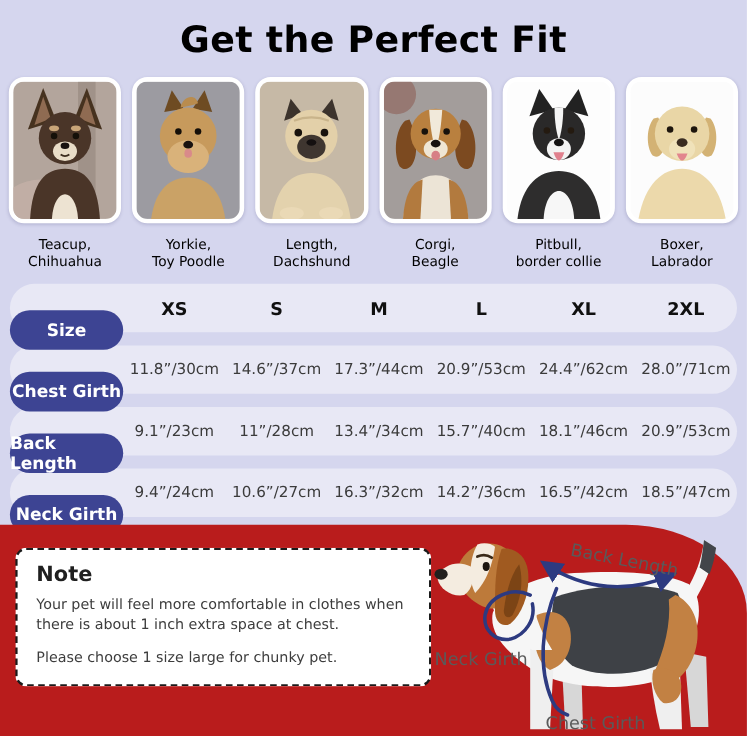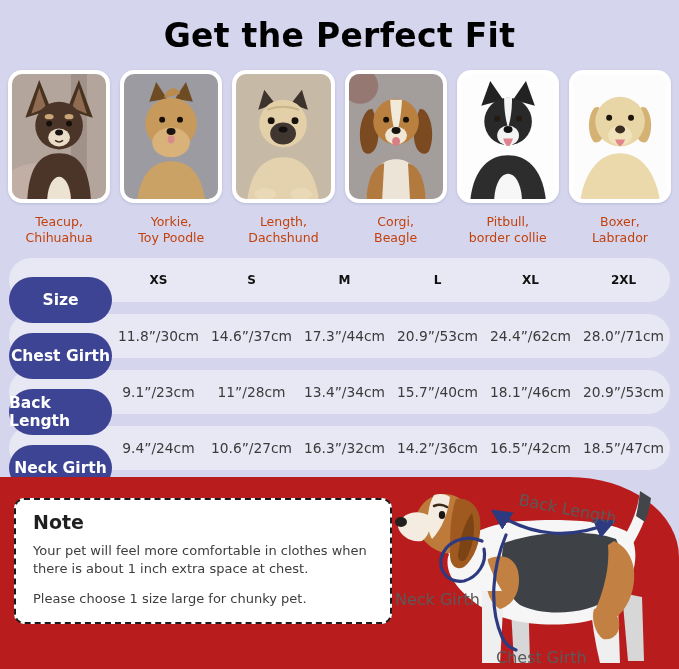--- a/index.html
+++ b/index.html
@@ -17,36 +17,36 @@
   .photo-row { position:absolute; top:70px; left:8px; right:8px; height:133px; display:flex; gap:10px; }
   .photo-card {
     flex:1; background:#fff; border:4px solid #fff; border-radius:14px;
     overflow:hidden; box-shadow:0 1px 3px rgba(60,60,110,0.18);
   }
   .photo-card svg { width:100%; height:100%; display:block; }
   
   .breed-row { position:absolute; top:214px; left:8px; right:8px; display:flex; gap:10px; }
   .breed-label {
     flex:1; text-align:center; font-size:12.5px; line-height:1.3;
-    color:#c2410c; white-space:pre-line;
+    color:#000000; white-space:pre-line;
   }
   
   .size-table { position:absolute; top:258px; left:9px; right:9px; }
   .t-row {
     display:flex; align-items:center; height:44px; margin-bottom:12px;
     background:#e8e8f5; border-radius:24px;
   }
   .t-label {
-    flex:none; width:103px; height:46px; background:#3d4493; border-radius:24px;
+    flex:none; width:103px; height:36px; background:#3d4493; border-radius:24px;
     color:#ffffff; font-weight:700; font-size:15.5px;
     display:flex; align-items:center; justify-content:center;margin-top:40px;
   }
   .t-cells { flex:1; display:flex; }
   .t-cell { flex:1; text-align:center; font-size:13.8px; color:#3b3b3b; }
-  .t-row.header .t-cell { font-weight:700; font-size:12px; color:#101010; }
+  .t-row.header .t-cell { font-weight:700; font-size:16px; color:#101010; }
   
   .bottom {
     position:absolute; top:477px; left:0; right:0; bottom:0;
     background:#b91c1c; border-top-right-radius:110px 80px;
   }
   .note-box {
     position:absolute; left:14px; top:21px; width:341px;
     background:#fff; border:2px dashed #1b1b1b; border-radius:10px;
     padding:9px 16px 12px 17px;
   }

